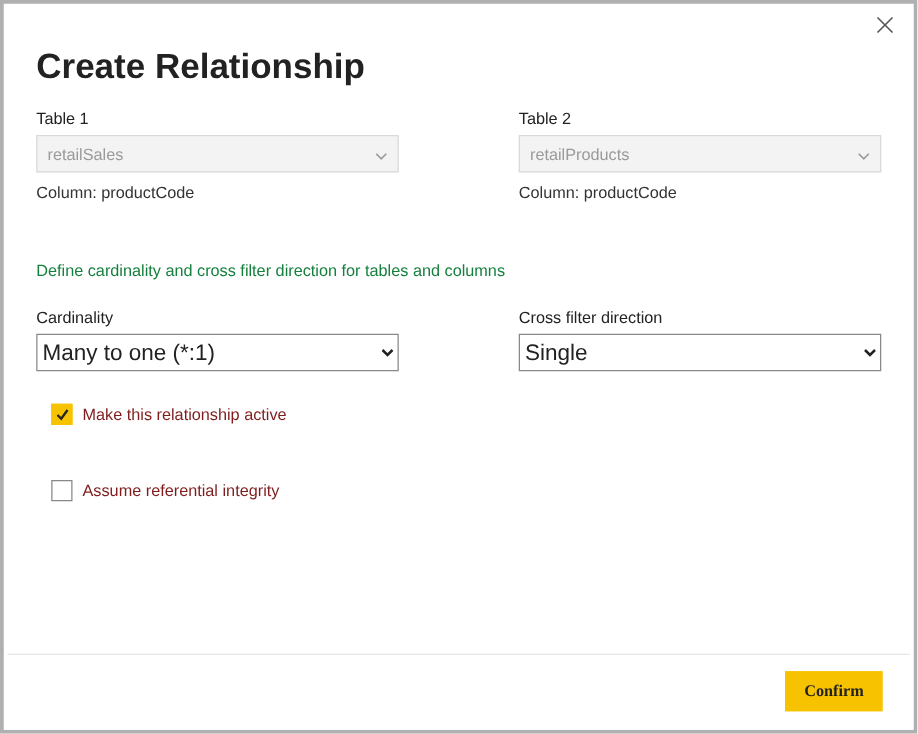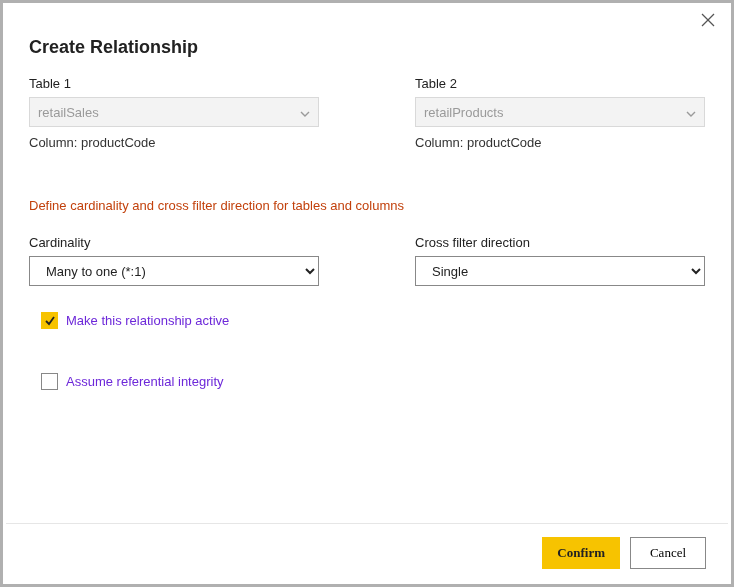--- a/index.html
+++ b/index.html
@@ -21,21 +21,21 @@
     top:10px; right:14px;
     width:16px; height:16px;
     cursor:pointer;
     color:#555;
   }
   .close-btn svg { width:14px; height:14px; display:block; }
   .content {
     padding:28px 26px 0 26px;
   }
   h1.title {
-    font-size:18px;
+    font-size:28px;
     font-weight:600;
     margin:6px 0 18px 0;
     color:#222;
   }
   .subtitle {
     font-size:13px;
     color:#333;
     margin-bottom:24px;
   }
   .row {
@@ -64,29 +64,29 @@
   .select-disabled .chev { color:#9a9a9a; }
   .col-text {
     margin-top:8px;
     font-size:13px;
     color:#333;
   }
   .section-text {
     margin-top:48px;
     margin-bottom:22px;
     font-size:13px;
-    color:#c2410c;
+    color:#15803d;
   }
   select.active {
     width:100%;
     height:30px;
     border:1px solid #888;
     background:#fff;
-    font-size:13px;
-    padding:0 12px;
+    font-size:18px;
+    padding:0 0;
     font-family:inherit;
     color:#222;
   }
   .checkbox-row {
     display:flex;
     align-items:center;
     margin-top:26px;
     margin-left:12px;
     gap:8px;
   }
@@ -98,21 +98,21 @@
     align-items:center;
     justify-content:center;
     cursor:pointer;
     background:#fff;
   }
   .cbox.checked {
     background:#f7c300;
     border-color:#f7c300;
   }
   .cbox.checked svg { width:12px; height:12px; display:block; }
-  .cbox-label { font-size:13px; color:#6d28d9; }
+  .cbox-label { font-size:13px; color:#7f1d1d; }
   .footer {
     position:absolute;
     left:3px; right:3px; bottom:3px;
     border-top:1px solid #e6e6e6;
     height:58px;
     display:flex;
     align-items:center;
     justify-content:flex-end;
     padding:0 22px;
     gap:10px;
@@ -204,16 +204,15 @@
     </div>
 
     <div class="checkbox-row">
       <div class="cbox"></div>
       <span class="cbox-label">Assume referential integrity</span>
     </div>
   </div>
 
   <div class="footer">
     <button class="btn primary">Confirm</button>
-    <button class="btn">Cancel</button>
   </div>
 
 </div>
 
 </body></html>

